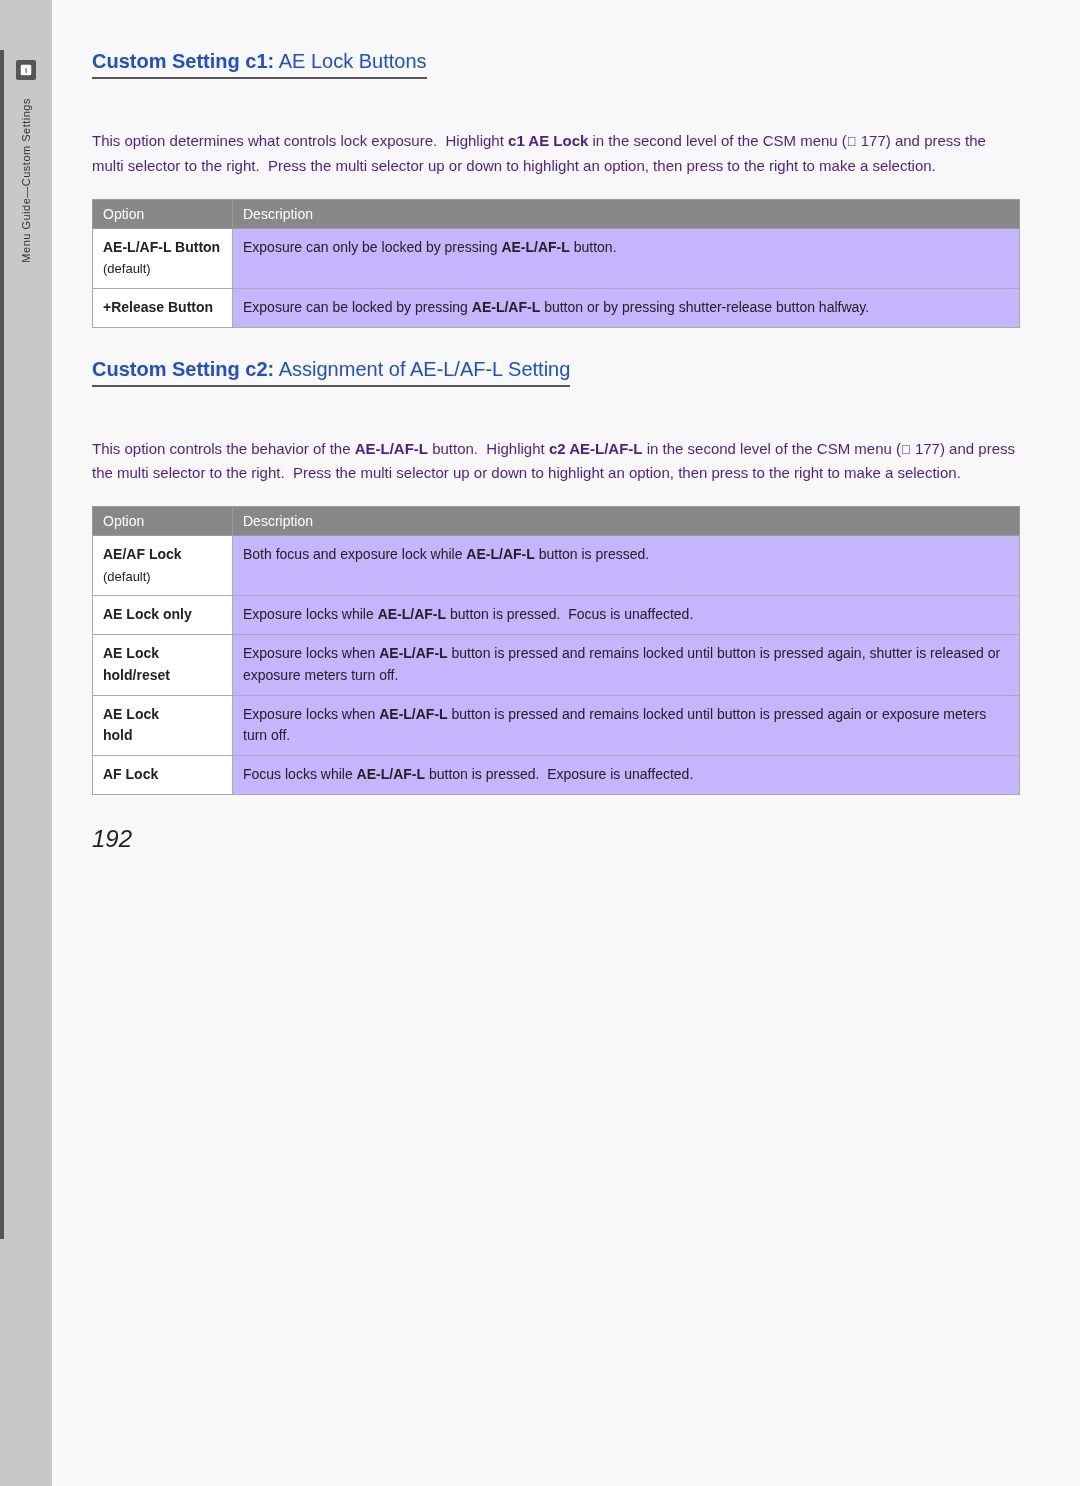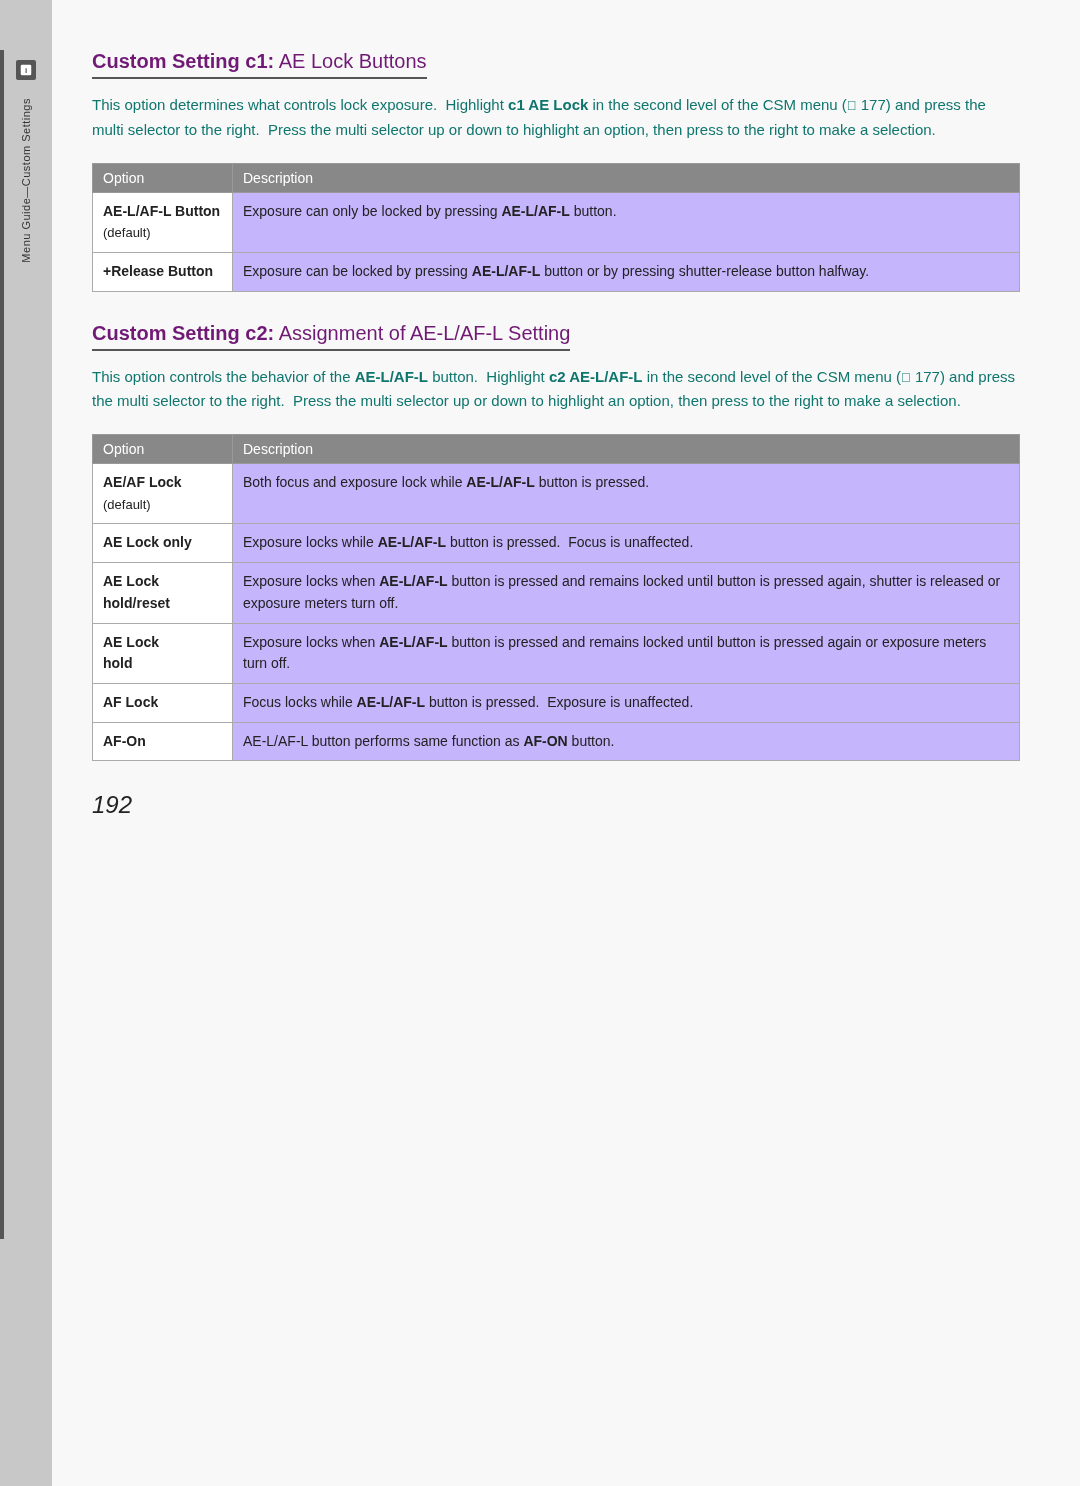--- a/index.html
+++ b/index.html
@@ -49,34 +49,35 @@
       white-space: nowrap;
     }
     .content {
       flex: 1;
       padding: 50px 60px 50px 40px;
       background: #f8f8f8;
     }
     .section-title {
       font-size: 20px;
       font-weight: bold;
-      color: #701a75;
+      color: #1d4ed8;
       margin-bottom: 14px;
       border-bottom: 2px solid #555;
       padding-bottom: 4px;
       display: inline-block;
     }
     .section-title .normal {
       font-weight: normal;
     }
     .body-text {
       font-size: 15px;
       line-height: 1.65;
-      color: #0f766e;
+      color: #4c1d95;
       margin-bottom: 20px;
+      margin-top: 36px;
     }
     .body-text strong, b {
       font-weight: bold;
     }
     table {
       width: 100%;
       border-collapse: collapse;
       font-size: 14px;
     }
     table thead tr th {
@@ -228,27 +229,19 @@
             </td>
           </tr>
           <tr>
             <td class="option-col">
               <strong>AF Lock</strong>
             </td>
             <td>
               Focus locks while <strong>AE-L/AF-L</strong> button is pressed.&nbsp; Exposure is unaffected.
             </td>
           </tr>
-          <tr>
-            <td class="option-col">
-              <strong>AF-On</strong>
-            </td>
-            <td>
-              AE-L/AF-L button performs same function as <strong>AF-ON</strong> button.
-            </td>
-          </tr>
         </tbody>
       </table>
     </div>
 
     <div class="page-number">192</div>
   </div>
 </div>
 
 </body></html>

